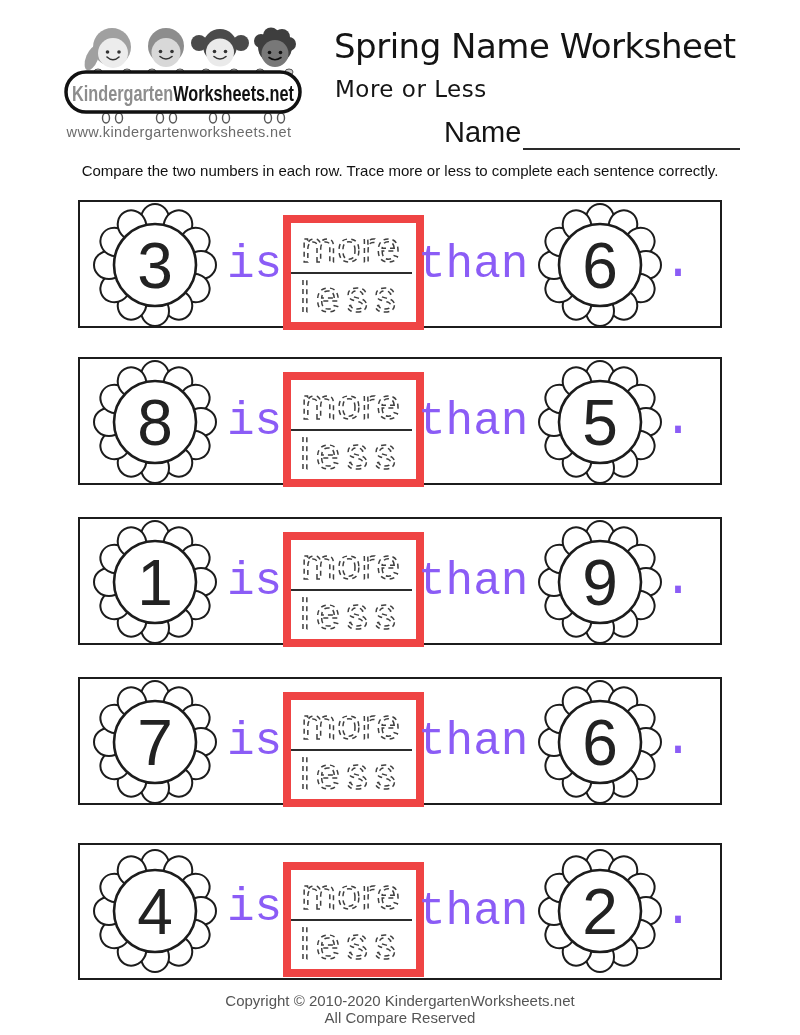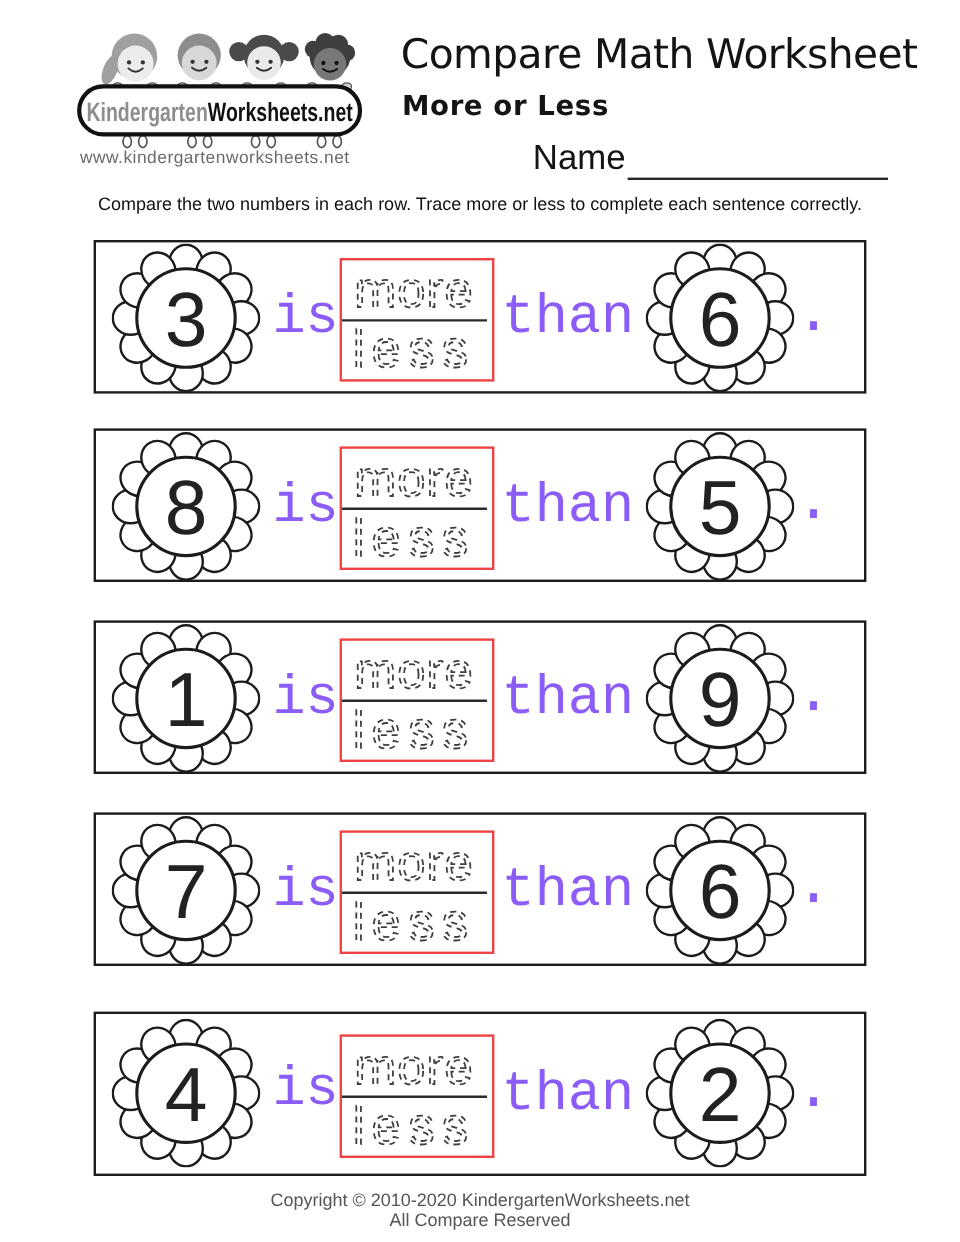--- a/index.html
+++ b/index.html
@@ -7,37 +7,37 @@
     position:relative;width:800px;height:1035px;background:#fff;overflow:hidden;
     font-family:"Liberation Sans",sans-serif;color:#1a1a1a;
   }
   
   .logo-svg{position:absolute;left:62px;top:14px;width:242px;height:114px;}
   .logo-url{position:absolute;left:58px;top:124px;width:242px;text-align:center;
     font-size:14.5px;color:#6b6b6b;letter-spacing:.4px;}
   .title{position:absolute;left:334px;top:26px;font-family:"DejaVu Sans",sans-serif;
     font-size:34px;letter-spacing:-.5px;color:#141414;white-space:nowrap;}
   .subtitle{position:absolute;left:335px;top:76px;font-family:"DejaVu Sans",sans-serif;
-    font-size:23px;font-weight:bold;letter-spacing:.5px;color:#141414;}
+    font-size:23px;font-weight:normal;letter-spacing:.5px;color:#141414;}
   .name-wrap{position:absolute;left:444px;top:118px;width:296px;display:flex;align-items:flex-start;}
   .name-label{font-size:29px;color:#141414;line-height:1;}
   .name-line{flex:1;border-bottom:2px solid #2a2a2a;height:30px;margin-left:2px;}
   .instructions{position:absolute;left:0;top:162px;width:100%;text-align:center;
     font-size:15px;color:#111;}
   
   .row{position:absolute;left:78px;width:640px;height:124px;border:2px solid #1c1c1c;background:#fff;}
   .flower{position:absolute;width:124px;height:124px;top:1px;}
   .flower.f1{left:13px;}
   .flower.f2{left:458px;}
   .word{position:absolute;top:40px;line-height:1;font-size:46px;color:#8b5cf6;
     font-family:Liberation Mono, monospace;white-space:nowrap;}
   .w-is{left:147px;}
   .w-than{left:338px;}
   .w-period{left:583px;font-size:50px;top:36px;}
-  .tracebox{position:absolute;left:203px;top:13px;width:125px;height:99px;border:2px solid #ef4444;background:#fff;}
+  .tracebox{position:absolute;left:203px;top:13px;width:125px;height:99px;border:8px solid #ef4444;background:#fff;}
   .tracebox svg{display:block;}
   
   .footer{position:absolute;left:0;top:992px;width:100%;text-align:center;color:#555;
     font-size:15px;line-height:17px;}
 </style>
 </head>
 <body>
 
 <div class="page">
 
@@ -119,21 +119,21 @@
           <ellipse cx="219" cy="104" rx="3.5" ry="5"></ellipse>
       </g>
     </g>
     <g>
       <rect x="4" y="58" width="234" height="40" rx="20" fill="#ffffff" stroke="#111" stroke-width="3.5"></rect>
       <text x="121" y="87" text-anchor="middle" font-family="Liberation Sans, sans-serif" font-weight="bold" font-size="22" textLength="222" lengthAdjust="spacingAndGlyphs"><tspan fill="#8d8d8d">Kindergarten</tspan><tspan fill="#111">Worksheets.net</tspan></text>
     </g>
   </svg>
   <div class="logo-url">www.kindergartenworksheets.net</div>
 
-  <div class="title">Compare Math Worksheet</div>
+  <div class="title">Spring Name Worksheet</div>
   <div class="subtitle">More or Less</div>
 
   <div class="name-wrap">
     <span class="name-label">Name</span>
     <span class="name-line"></span>
   </div>
 
   <div class="instructions">Compare the two numbers in each row. Trace more or less to complete each sentence correctly.</div>
 
   <div class="row" style="top:200px">

